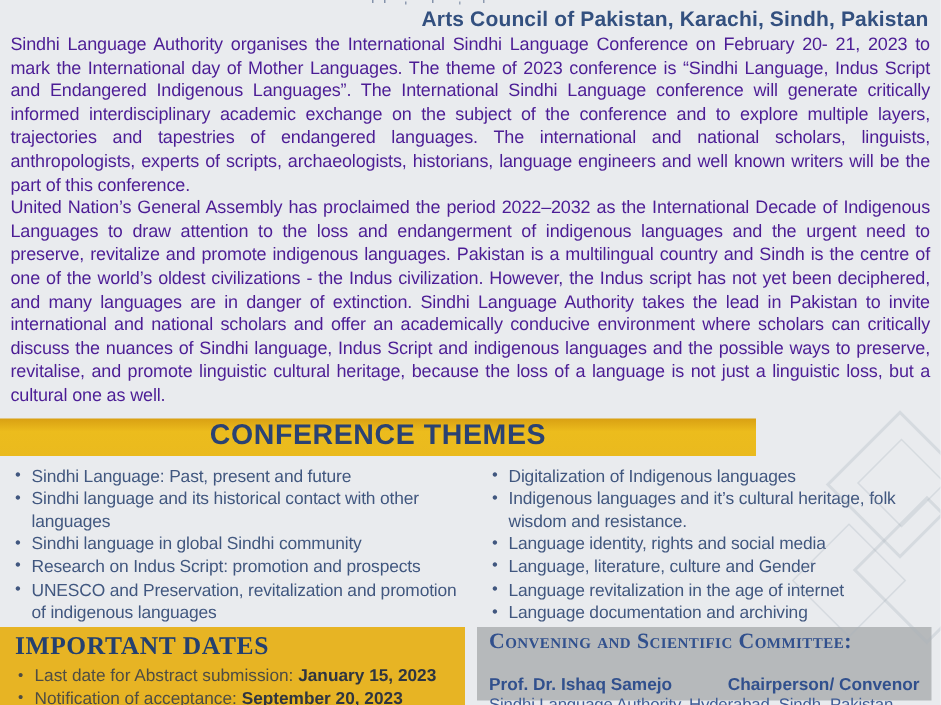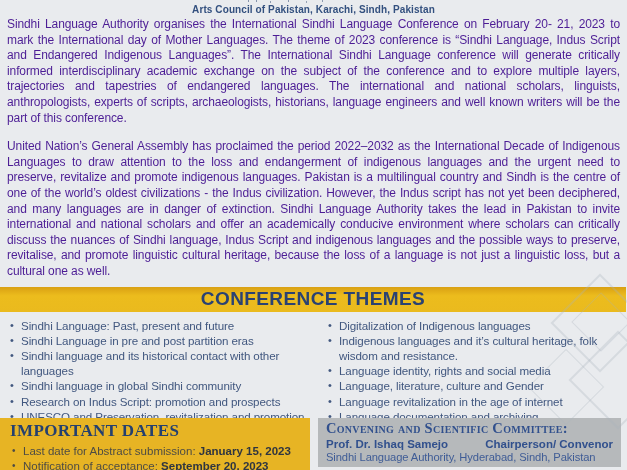--- a/index.html
+++ b/index.html
@@ -10,35 +10,35 @@
     font-family:"Liberation Sans","DejaVu Sans",sans-serif;
     overflow:hidden;
   }
   
   .crop-remnant{
     position:absolute;top:0;left:248px;width:1px;height:2px;background:#8593ab;
     box-shadow:8px 0 0 #8593ab,22px 1px 0 #8d9ab0,40px 0 0 #8593ab,58px 1px 0 #97a3b6,74px 0 0 #8d9ab0;
   }
   .venue{
     margin:4px 8px 2px;
-    text-align:center;
-    font-size:10px;font-weight:bold;color:#33507F;
+    text-align:right;
+    font-size:14px;font-weight:bold;color:#33507F;
     letter-spacing:0.1px;
   }
   .para{
     margin:0 7px;
     font-size:12px;line-height:15.6px;
     text-align:justify;
     color:#4c1d95;
     letter-spacing:-0.1px;
   }
-  .para + .para{margin-top:13px;}
+  .para + .para{}
   .banner{
     margin-top:7px;
-    width:626px;height:25px;
+    width:504px;height:25px;
     background:linear-gradient(180deg,#D9A013 0%,#ECBC1D 35%,#EABA1E 100%);
     display:flex;align-items:center;justify-content:center;
   }
   .banner-title{
     font-size:19px;font-weight:bold;color:#2A4273;
     letter-spacing:0.4px;
   }
   .themes{
     display:flex;
     padding:6px 4px 0 10px;
@@ -89,21 +89,21 @@
   }
   .committee-title{
     font-family:"Liberation Serif","DejaVu Serif",serif;
     font-variant:small-caps;
     font-size:14.5px;font-weight:bold;color:#31508D;
     letter-spacing:0.3px;
   }
   .committee-row{
     display:flex;justify-content:space-between;
     font-size:11.5px;font-weight:bold;color:#31508D;
-    margin-top:1px;line-height:13px;
+    margin-top:14px;line-height:13px;
   }
   .committee-org{
     font-size:11.2px;color:#3F5C96;line-height:13px;
     letter-spacing:-0.1px;
   }
   
   .wm{position:absolute;border:2px solid rgba(170,178,190,0.30);transform:rotate(45deg);}
   .wm1{width:66px;height:66px;right:-8px;top:288px;}
   .wm2{width:40px;height:40px;right:5px;top:301px;border-width:1px;}
   .wm3{width:66px;height:66px;right:-26px;top:345px;}
@@ -121,21 +121,20 @@
   <p class="para">Sindhi Language Authority organises the International Sindhi Language Conference on February 20- 21, 2023 to mark the International day of Mother Languages. The theme of 2023 conference is “Sindhi Language, Indus Script and Endangered Indigenous Languages”. The International Sindhi Language conference will generate critically informed interdisciplinary academic exchange on the subject of the conference and to explore multiple layers, trajectories and tapestries of endangered languages. The international and national scholars, linguists, anthropologists, experts of scripts, archaeologists, historians, language engineers and well known writers will be the part of this conference.</p>
   <p class="para">United Nation’s General Assembly has proclaimed the period 2022–2032 as the International Decade of Indigenous Languages to draw attention to the loss and endangerment of indigenous languages and the urgent need to preserve, revitalize and promote indigenous languages. Pakistan is a multilingual country and Sindh is the centre of one of the world’s oldest civilizations - the Indus civilization. However, the Indus script has not yet been deciphered, and many languages are in danger of extinction. Sindhi Language Authority takes the lead in Pakistan to invite international and national scholars and offer an academically conducive environment where scholars can critically discuss the nuances of Sindhi language, Indus Script and indigenous languages and the possible ways to preserve, revitalise, and promote linguistic cultural heritage, because the loss of a language is not just a linguistic loss, but a cultural one as well.</p>
 
   <div class="banner">
     <span class="banner-title">CONFERENCE THEMES</span>
   </div>
 
   <div class="themes">
     <ul class="theme-col left">
       <li>Sindhi Language: Past, present and future</li>
-      <li>Sindhi Language in pre and post partition eras</li>
       <li>Sindhi language and its historical contact with other languages</li>
       <li>Sindhi language in global Sindhi community</li>
       <li>Research on Indus Script: promotion and prospects</li>
       <li>UNESCO and Preservation, revitalization and promotion of indigenous languages</li>
       <li>Endangered languages and their inhabitants</li>
       <li>Access to education and knowledge in indigenous languages</li>
     </ul>
     <ul class="theme-col right">
       <li>Digitalization of Indigenous languages</li>
       <li>Indigenous languages and it’s cultural heritage, folk wisdom and resistance.</li>

